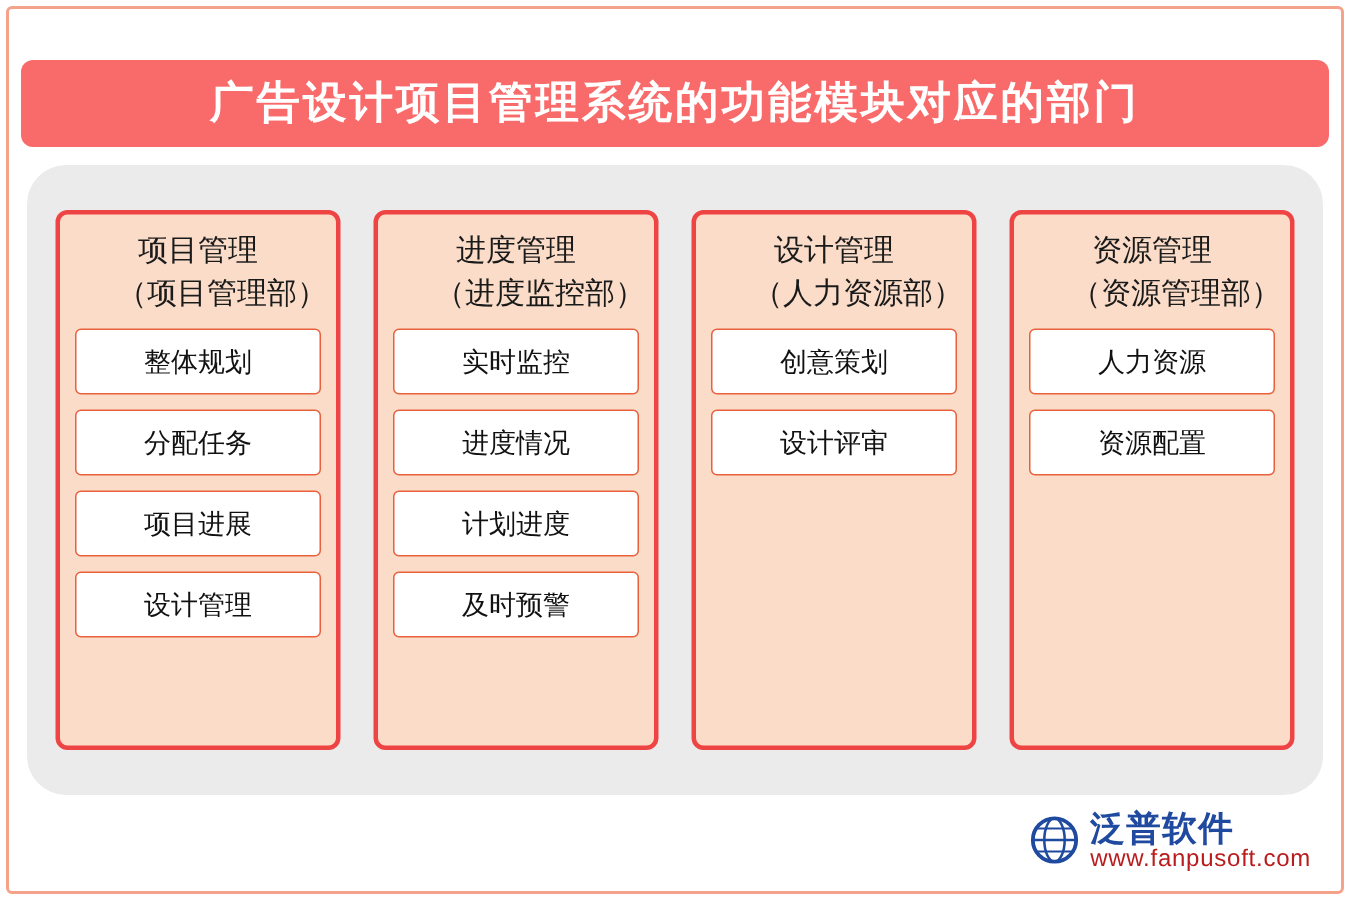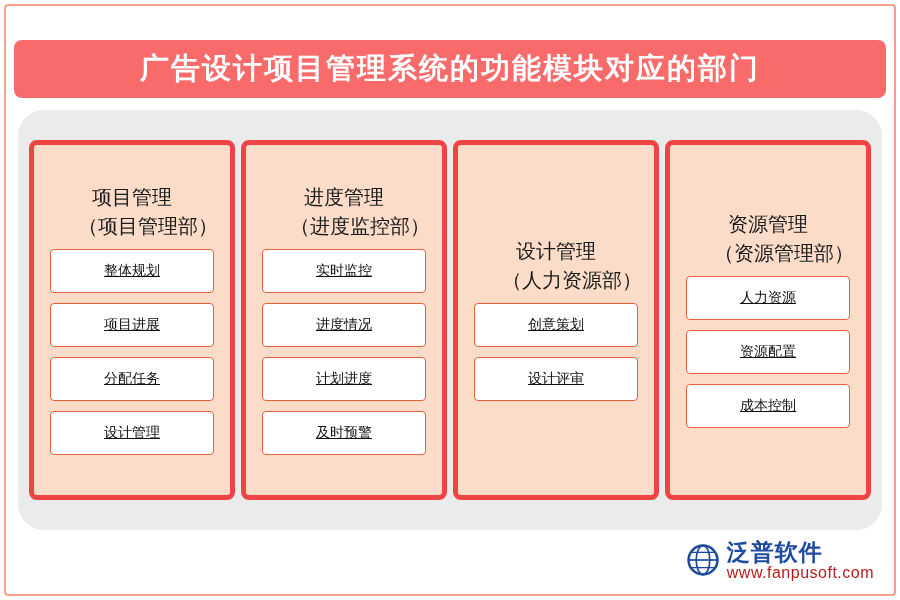--- a/index.html
+++ b/index.html
@@ -72,31 +72,30 @@
     width: 864px;
     height: 420px;
     display: flex;
     justify-content: space-around;
     align-items: center;
     box-sizing: border-box;
     padding: 0 8px;
   }
 
   .module-card {
-    width: 206px;
+    width: 190px;
     height: 360px;
     background: #fadcc8;
-    border: 5px solid #ef4444;
+    border: 3px solid #ef4444;
     border-radius: 8px;
     box-sizing: border-box;
     padding: 10px 12px 12px 12px;
     display: flex;
     flex-direction: column;
     align-items: center;
-    justify-content: center;
   }
   .module-head {
     text-align: center;
     color: #1a1a1a;
     font-size: 20px;
     line-height: 29px;
     font-family: "Liberation Serif", "DejaVu Serif", serif;
     margin-bottom: 8px;
     white-space: nowrap;
   }
@@ -113,26 +112,25 @@
   }
   .item {
     width: 164px;
     height: 44px;
     background: #ffffff;
     border: 1px solid #e8613c;
     border-radius: 4px;
     display: flex;
     align-items: center;
     justify-content: center;
-    font-size: 14px;
+    font-size: 18px;
     color: #111111;
     box-sizing: border-box;
     font-family: "Liberation Serif", "DejaVu Serif", serif;
     white-space: nowrap;
-    text-decoration: underline;
   }
 
   .logo {
     position: absolute;
     right: 26px;
     bottom: 16px;
     display: flex;
     align-items: center;
     height: 48px;
   }
@@ -178,22 +176,22 @@
 
   <div class="columns">
 
     <div class="module-card">
       <div class="module-head">
         <span>项目管理</span>
         <span class="dept">（项目管理部）</span>
       </div>
       <div class="items">
         <div class="item">整体规划</div>
+        <div class="item">分配任务</div>
         <div class="item">项目进展</div>
-        <div class="item">分配任务</div>
         <div class="item">设计管理</div>
       </div>
     </div>
 
     <div class="module-card">
       <div class="module-head">
         <span>进度管理</span>
         <span class="dept">（进度监控部）</span>
       </div>
       <div class="items">
@@ -216,21 +214,20 @@
     </div>
 
     <div class="module-card">
       <div class="module-head">
         <span>资源管理</span>
         <span class="dept">（资源管理部）</span>
       </div>
       <div class="items">
         <div class="item">人力资源</div>
         <div class="item">资源配置</div>
-        <div class="item">成本控制</div>
       </div>
     </div>
 
   </div>
 
   <div class="logo">
     <svg class="logo-mark" viewBox="0 0 40 40">
       <circle cx="20" cy="20" r="17" fill="none" stroke="#1f4aa0" stroke-width="3"></circle>
       <ellipse cx="20" cy="20" rx="8" ry="17" fill="none" stroke="#1f4aa0" stroke-width="2"></ellipse>
       <line x1="3" y1="20" x2="37" y2="20" stroke="#1f4aa0" stroke-width="2"></line>

